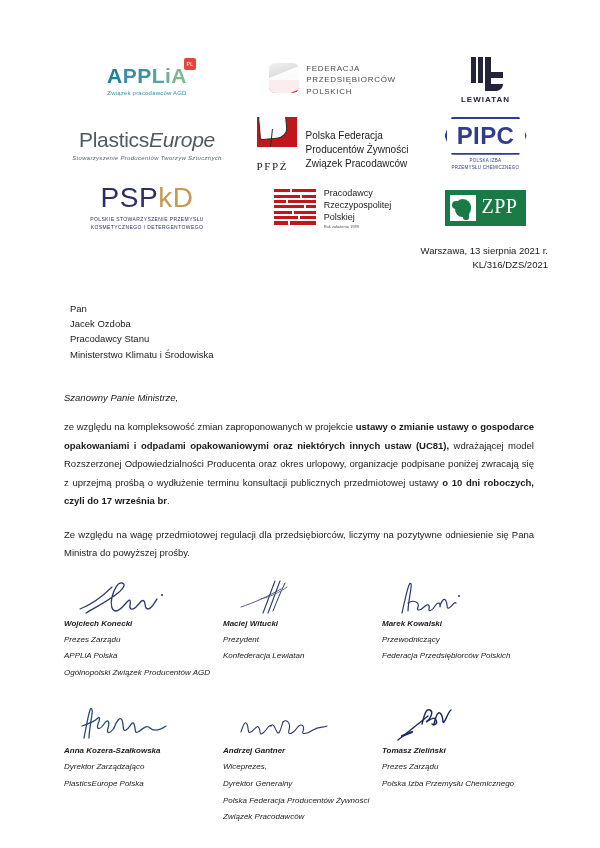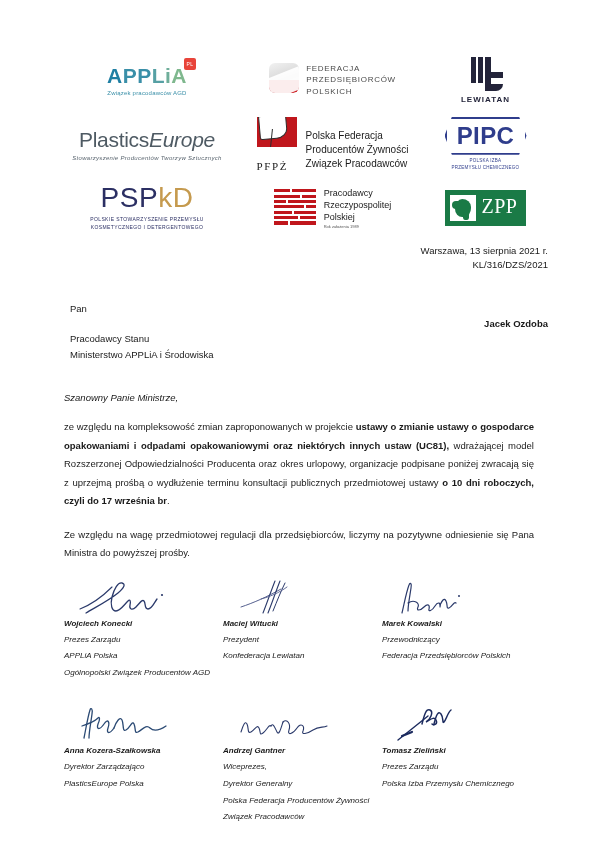--- a/index.html
+++ b/index.html
@@ -257,21 +257,21 @@
     line-height: 1.5;
     color: #1a1a1a;
   }
 
   .addressee {
     margin-top: 28px;
     margin-left: 18px;
     font-size: 9.5px;
     line-height: 1.62;
   }
-  .addressee .bold { font-weight: bold; text-align: right; }
+  .addressee .bold { font-weight: normal; }
 
   .salutation {
     margin-top: 30px;
     margin-left: 12px;
     font-size: 9.5px;
     font-style: italic;
   }
 
   .para {
     margin-top: 15px;
@@ -473,21 +473,21 @@
 
     <div class="dateline">
       <div>Warszawa, 13 sierpnia 2021 r.</div>
       <div>KL/316/DZS/2021</div>
     </div>
 
     <div class="addressee">
       <div>Pan</div>
       <div class="bold">Jacek Ozdoba</div>
       <div>Pracodawcy Stanu</div>
-      <div>Ministerstwo APPLiA i Środowiska</div>
+      <div>Ministerstwo Klimatu i Środowiska</div>
     </div>
 
     <div class="salutation">Szanowny Panie Ministrze,</div>
 
     <div class="para"><span>ze względu na kompleksowość zmian zaproponowanych w projekcie </span><b>ustawy o zmianie ustawy o gospodarce opakowaniami i odpadami opakowaniowymi oraz niektórych innych ustaw (UC81),</b><span> wdrażającej model Rozszerzonej Odpowiedzialności Producenta oraz okres urlopowy, organizacje podpisane poniżej zwracają się z uprzejmą prośbą o wydłużenie terminu konsultacji publicznych przedmiotowej ustawy </span><b>o 10 dni roboczych, czyli do 17 września br</b><span>.</span></div>
     <div class="para"><span>Ze względu na wagę przedmiotowej regulacji dla przedsiębiorców, liczymy na pozytywne odniesienie się Pana Ministra do powyższej prośby.</span></div>
 
     <div class="sig-grid">
 
       <div class="sig-row">

